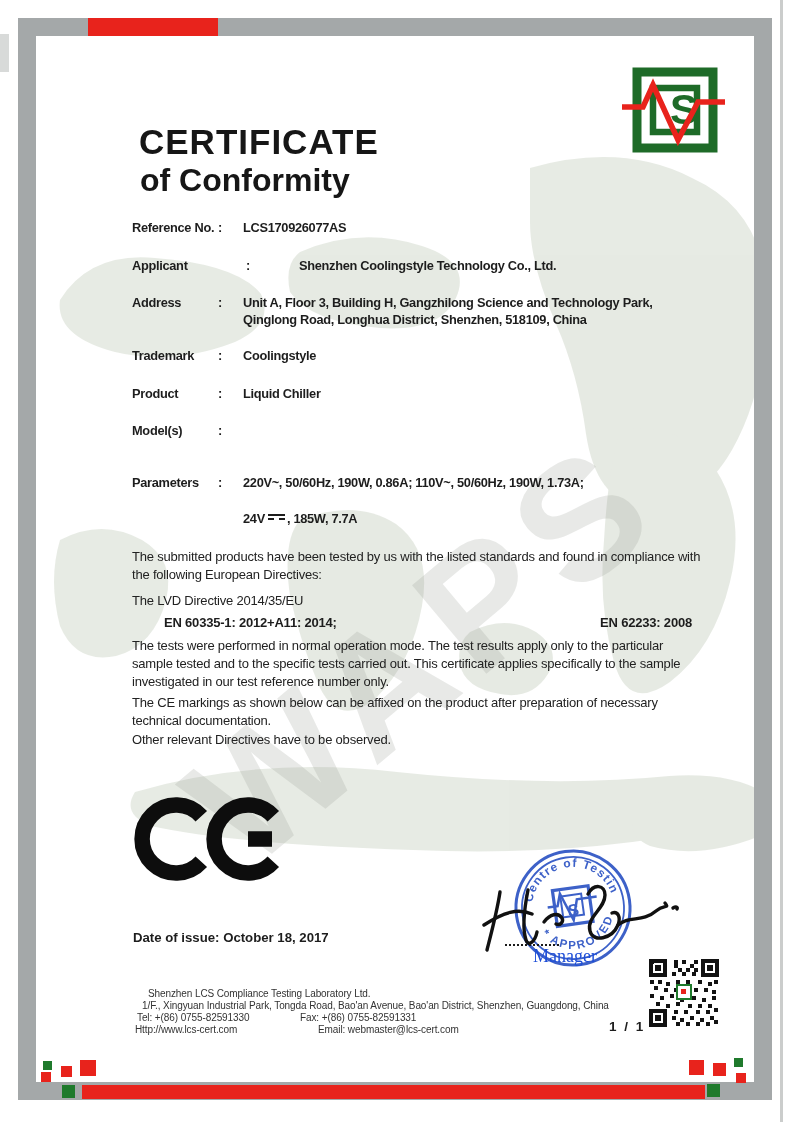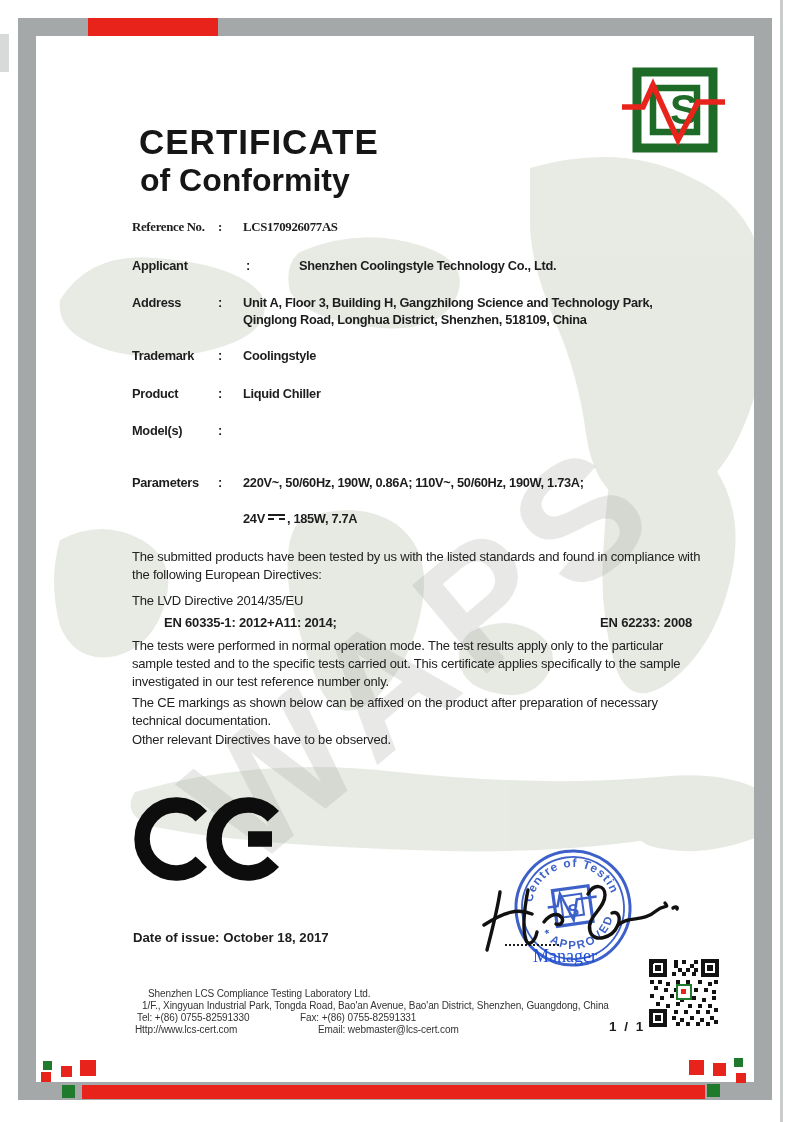--- a/index.html
+++ b/index.html
@@ -108,21 +108,21 @@
 <svg class="abs content" style="left:616px;top:64px;" width="114" height="94" viewBox="0 0 114 94">
   <rect x="21" y="8" width="76" height="76" fill="none" stroke="#1e6b28" stroke-width="9"></rect>
   <rect x="37" y="24" width="44" height="44" fill="none" stroke="#1e6b28" stroke-width="6.5"></rect>
   <text x="68" y="60" text-anchor="middle" font-family="Liberation Sans, DejaVu Sans, sans-serif" font-size="42" font-weight="bold" fill="#1e6b28">S</text>
   <polyline points="6,43 27,43 37,21 62,76 82,38 109,38" fill="none" stroke="#e8231c" stroke-width="5.5"></polyline>
 </svg>
 
 <div class="abs title content">CERTIFICATE</div>
 <div class="abs subtitle content">of Conformity</div>
 
-<div class="frow" style="top:219px;font-family:Liberation Serif, serif;">
+<div class="frow" style="top:219px;">
   <span class="lab">Reference No.</span>
   <span class="col">:</span>
   <span class="val">LCS170926077AS</span>
 </div>
 <div class="frow" style="top:257px;gap:28px;">
   <span class="lab">Applicant</span>
   <span class="col">:</span>
   <span class="val">Shenzhen Coolingstyle Technology Co., Ltd.</span>
 </div>
 <div class="frow" style="top:294px;">

